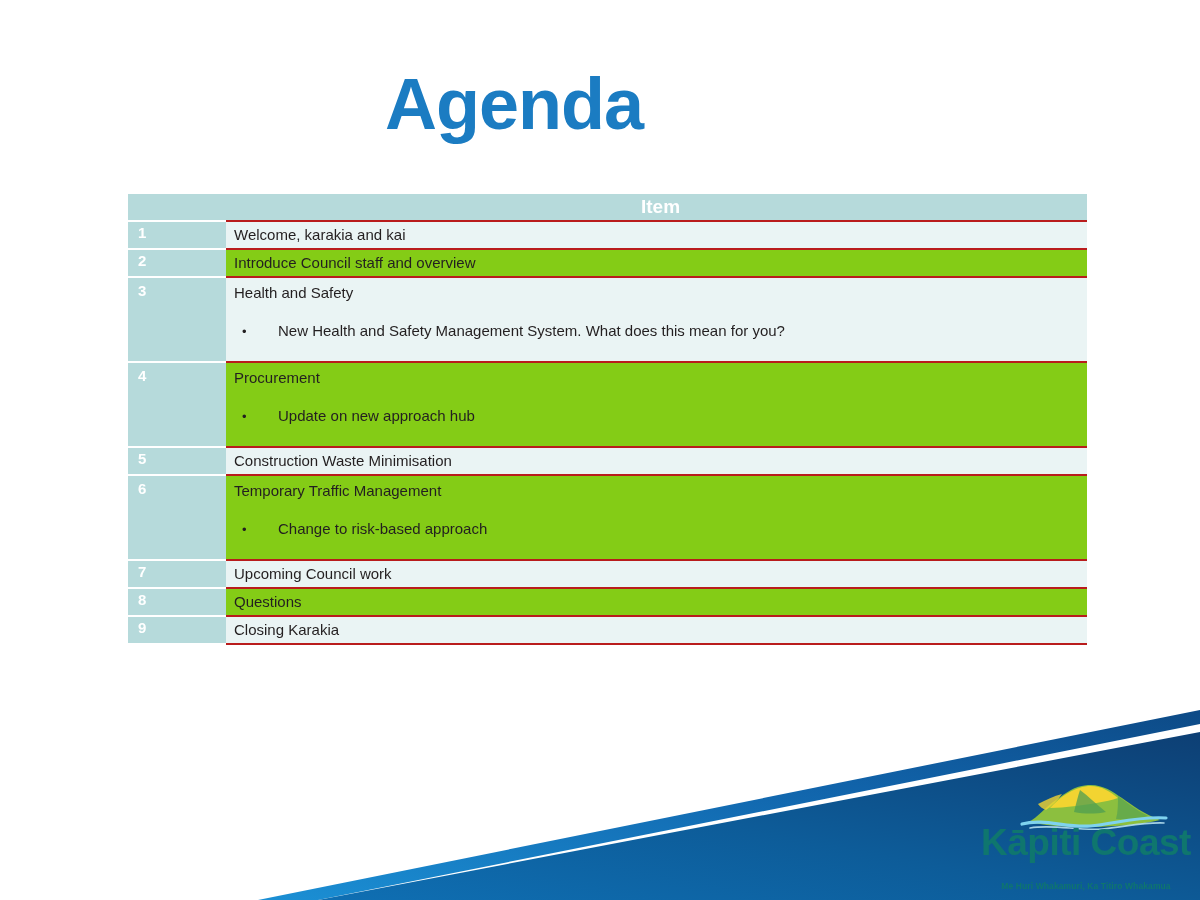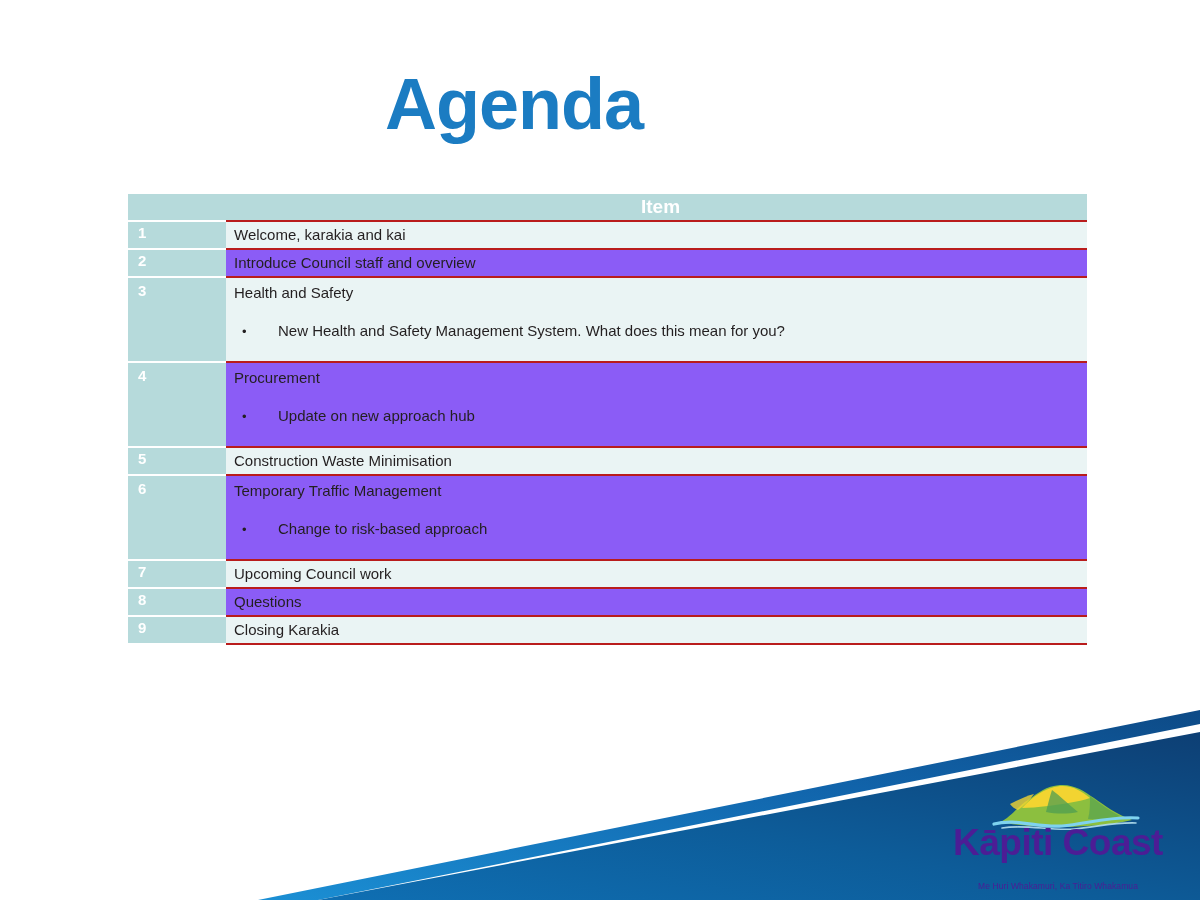--- a/index.html
+++ b/index.html
@@ -64,21 +64,21 @@
     border-bottom: 2px solid #ffffff;
     text-align: left;
   }
   .col-item {
     background: #eaf4f4;
     padding: 6px 0 6px 8px !important;
     box-sizing: border-box;
     border-bottom: 2px solid #b91c1c;
   }
   .row-alt .col-item {
-    background: #8b5cf6;
+    background: #84cc16;
     margin-top: 31px;
   }
 
   .hdr .col-num {
     background: #b6dadb;
     height: 25px;
   }
   .hdr .col-item {
     background: #b6dadb;
     color: #ffffff;
@@ -127,26 +127,26 @@
     width: 1200px;
     height: 190px;
     overflow: hidden;
     pointer-events: none;
   }
   .banner svg { display: block; }
 
   
   .logo {
     position: absolute;
-    right: 28px;
+    right: 0;
     bottom: 6px;
     width: 228px;
     height: 112px;
     text-align: center;
-    color: #4c1d95;
+    color: #0f766e;
   }
   .logo-mark {
     position: absolute;
     left: 50%;
     top: 0;
     transform: translateX(-44%);
     width: 150px;
     height: 50px;
   }
   .logo-name {
@@ -170,21 +170,21 @@
     letter-spacing: 0.4px;
     line-height: 20px;
     white-space: nowrap;
   }
   .logo-tagline {
     position: absolute;
     left: 0;
     top: 99px;
     width: 228px;
     font-size: 8.5px;
-    font-weight: normal;
+    font-weight: bold;
     letter-spacing: 0.1px;
     line-height: 10px;
     white-space: nowrap;
   }
 </style>
 </head>
 <body>
 
 <div class="slide">
 

